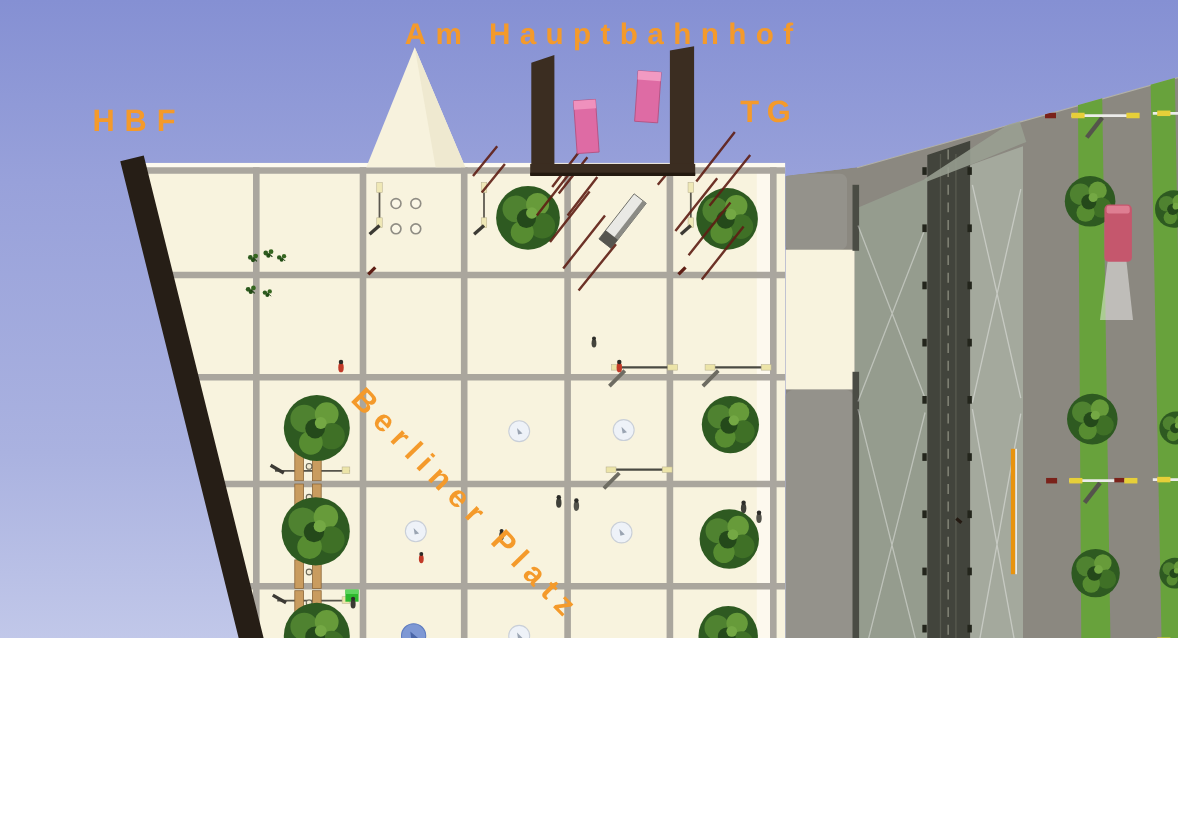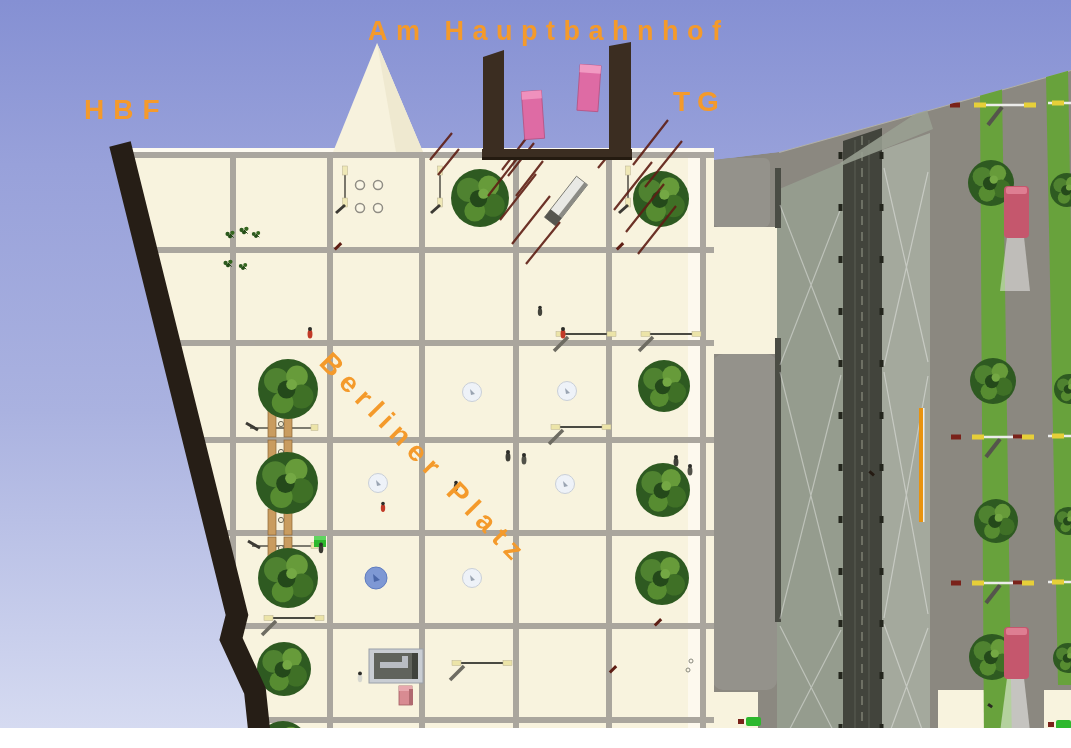--- a/index.html
+++ b/index.html
@@ -1,16 +1,16 @@
 <!DOCTYPE html>
 <html style="--label-orange: #F49A2B; --sky-top: #8590D3; --sky-mid: #AAB2E0; --sky-bottom: #D8DDF2; --plaza-cream: #F8F3DE; --grid-gray: #A6A29A; --edge-band: #261E16; --structure-brown: #3B2D21; --elevator-pink: #DE6BA4; --tree-green: #2E5A21; --road-gray: #8B8880; --sidewalk-gray: #94928B; --canopy-glass: #969D8F; --track-slot: #42443C; --grass-green: #68A23C; --bus-red: #C5576D; --bench-wood: #C99C5F; --hatch-red: #5E1E14; --platform-orange: #E8930F; --fountain-blue: #7E98D4;"><head>
 <meta charset="utf-8">
 <style>
   html,body{margin:0;padding:0;background:#fff;}
-  .stage{position:relative;width:1071px;height:728px;overflow:hidden;font-family:"Liberation Sans",sans-serif;}
+  .stage{position:relative;width:1071px;height:580px;overflow:hidden;font-family:"Liberation Sans",sans-serif;}
   :root{
     --label-orange:#F49A2B; --sky-top:#8590D3; --sky-mid:#AAB2E0; --sky-bottom:#D8DDF2;
     --plaza-cream:#F8F3DE; --grid-gray:#A6A29A; --edge-band:#261E16; --structure-brown:#3B2D21;
     --elevator-pink:#DE6BA4; --tree-green:#2E5A21; --road-gray:#8B8880; --sidewalk-gray:#94928B;
     --canopy-glass:#969D8F; --track-slot:#42443C; --grass-green:#68A23C; --bus-red:#C5576D;
     --bench-wood:#C99C5F; --hatch-red:#5E1E14; --platform-orange:#E8930F; --fountain-blue:#7E98D4;
   }
   .lbl{font-weight:bold;fill:var(--label-orange);font-family:"Liberation Sans",sans-serif;}
   .stop-sky-top{stop-color:var(--sky-top);}
   .stop-sky-mid{stop-color:var(--sky-mid);}

